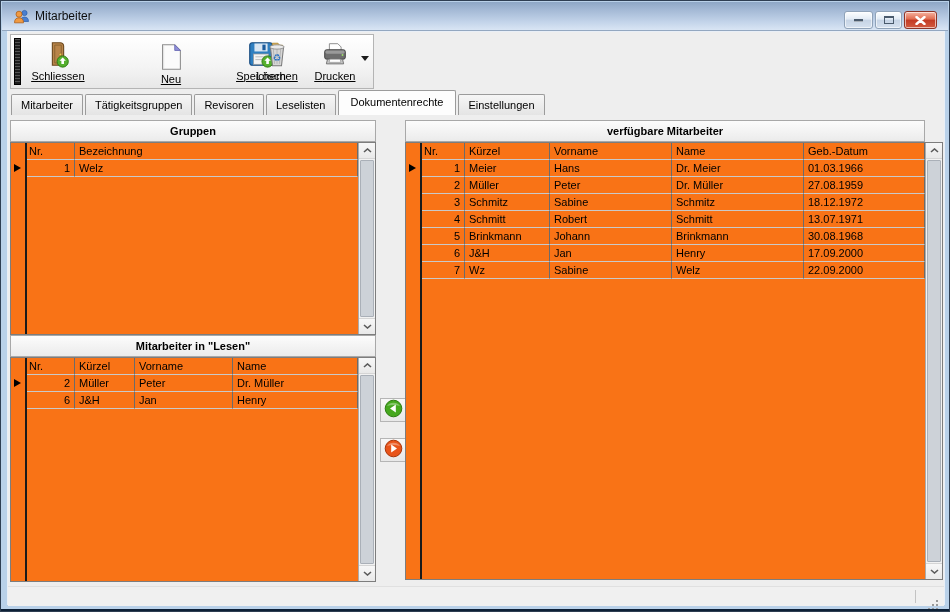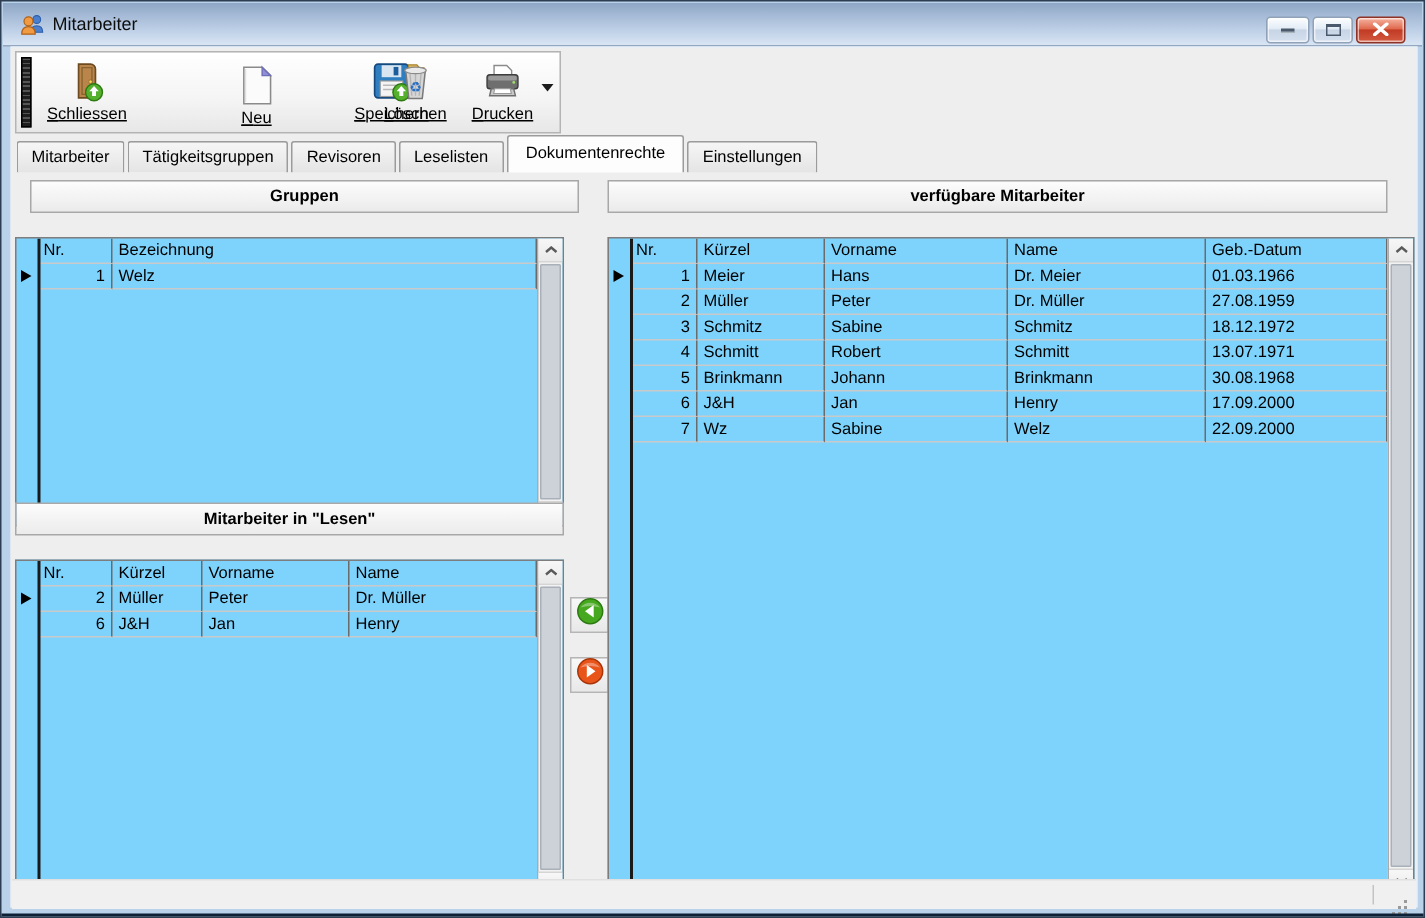--- a/index.html
+++ b/index.html
@@ -54,26 +54,26 @@
   
   .tabstrip { position:absolute; left:3px; top:58px; height:25px; display:flex; align-items:flex-end; }
   .tab { height:21px; line-height:20px; padding:0 9px; font-size:11px; color:#000;
     background:linear-gradient(180deg,#f6f6f6,#e4e4e4); border:1px solid #9b9b9b; border-bottom:none;
     border-radius:2px 2px 0 0; margin-right:2px; }
   .tab.active { height:25px; line-height:23px; padding:0 12px; background:#fdfdfd; z-index:2; position:relative; }
 
   
   .phead { position:absolute; height:22px; line-height:20px; text-align:center; font-size:11px; font-weight:bold; color:#000;
     background:linear-gradient(180deg,#fcfcfc,#ebebeb); border:1px solid #a8a8a8; }
-  .ph-gruppen { left:12px; top:88px; width:366px; }
+  .ph-gruppen { left:2px; top:88px; width:366px; }
   .ph-mitglieder { left:2px; top:303px; width:366px; }
   .ph-verfuegbar { left:397px; top:88px; width:520px; }
 
   
-  .dbgrid { position:absolute; background:#7dd3fc; border:1px solid #7d7d7d; overflow:hidden;margin-top:16px; }
+  .dbgrid { position:absolute; background:#f97316; border:1px solid #7d7d7d; overflow:hidden; }
   .tA { left:2px; top:110px; width:366px; height:193px; }
   .tB { left:2px; top:325px; width:366px; height:225px; }
   .tC { left:397px; top:110px; width:538px; height:438px; }
   .selline { position:absolute; left:14px; top:0; bottom:0; width:2px; background:#1a1a1a; }
   .grow { display:flex; height:17px; }
   .gcell { flex:none; font-size:11px; line-height:16px; color:#000; padding:0 4px;
     border-right:1px solid #6b6b6b; border-bottom:1px solid #c9c9c9; overflow:hidden; white-space:nowrap; }
   .gsel { flex:none; width:14px; padding:0; border:none; position:relative; }
   .num { text-align:right; }
   .ptr { position:absolute; left:3px; top:4px; width:0; height:0;

